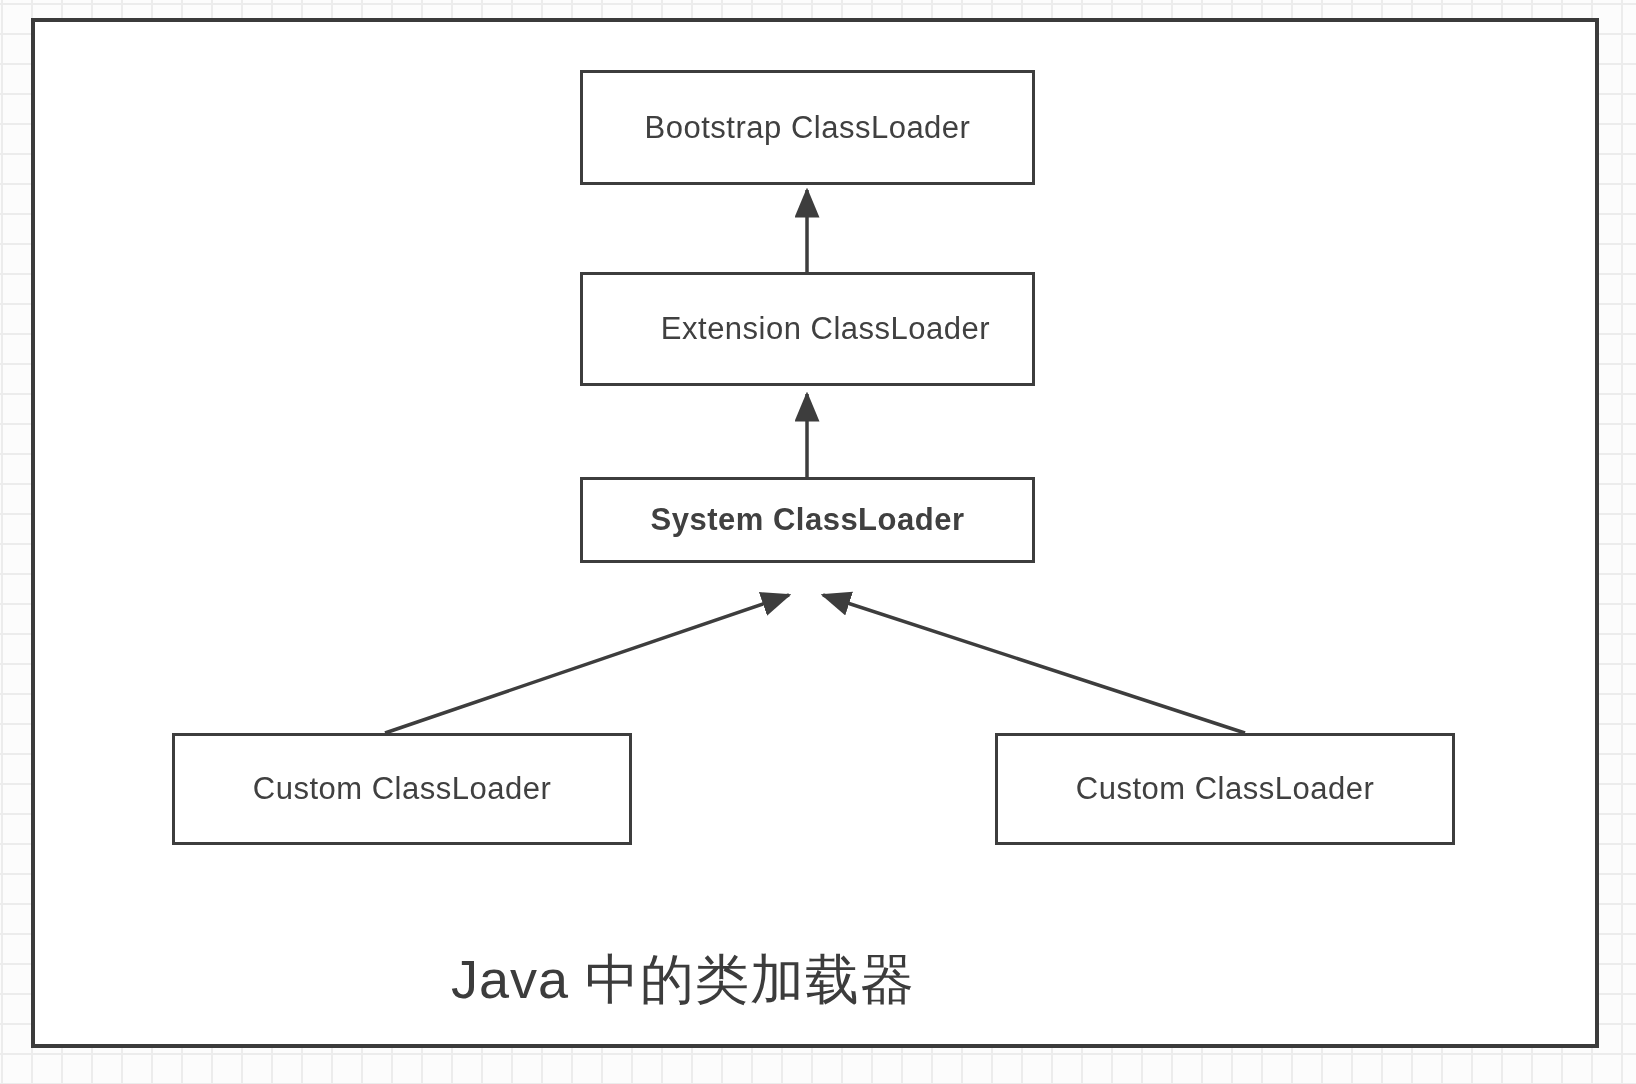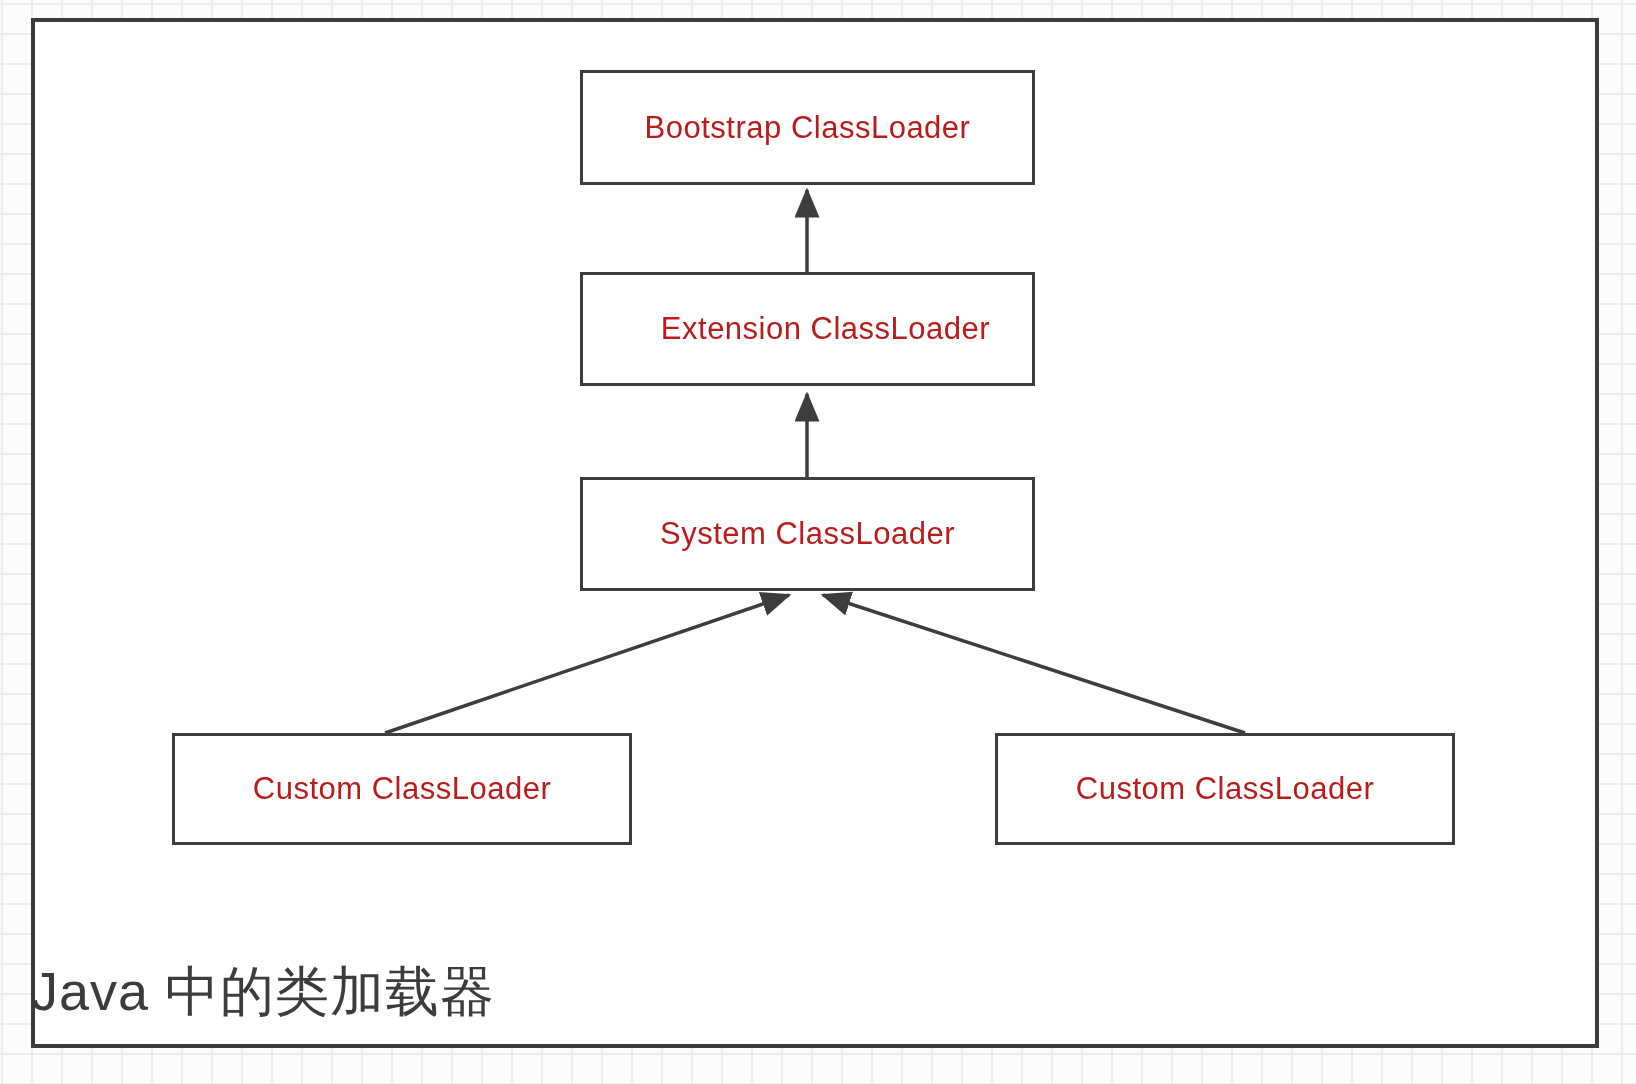--- a/index.html
+++ b/index.html
@@ -39,38 +39,38 @@
   }
   .node {
     position: absolute;
     box-sizing: border-box;
     border: 3px solid #3d3d3d;
     background: #ffffff;
     display: flex;
     align-items: center;
     justify-content: center;
     font-size: 31px;
-    color: #b91c1c;
+    color: #404040;
     letter-spacing: 0.5px;
     white-space: nowrap;
   }
   #node-bootstrap   { left: 580px; top: 70px;  width: 455px; height: 115px; }
   #node-extension   { left: 580px; top: 272px; width: 455px; height: 114px; padding-left: 36px; }
-  #node-system      { left: 580px; top: 477px; width: 455px; height: 114px; }
+  #node-system      { left: 580px; top: 477px; width: 455px; height: 86px; font-weight: bold; }
   #node-custom-left { left: 172px; top: 733px; width: 460px; height: 112px; }
   #node-custom-right{ left: 995px; top: 733px; width: 460px; height: 112px; }
   .diagram-title {
     position: absolute;
     left: 31px;
     top: 944px;
     width: 1304px;
+    text-align: center;
     font-size: 54px;
     color: #3c3c3c;
     letter-spacing: 1px;
-    margin-top: 12px;
   }
 </style>
 </head>
 <body>
 
 <div class="frame"></div>
 
 <svg class="edges" viewBox="0 0 1636 1084" xmlns="http://www.w3.org/2000/svg">
   <defs>
     <marker id="arrowhead" viewBox="0 0 12 10" refX="11" refY="5" markerWidth="30" markerHeight="25" markerUnits="userSpaceOnUse" orient="auto">

